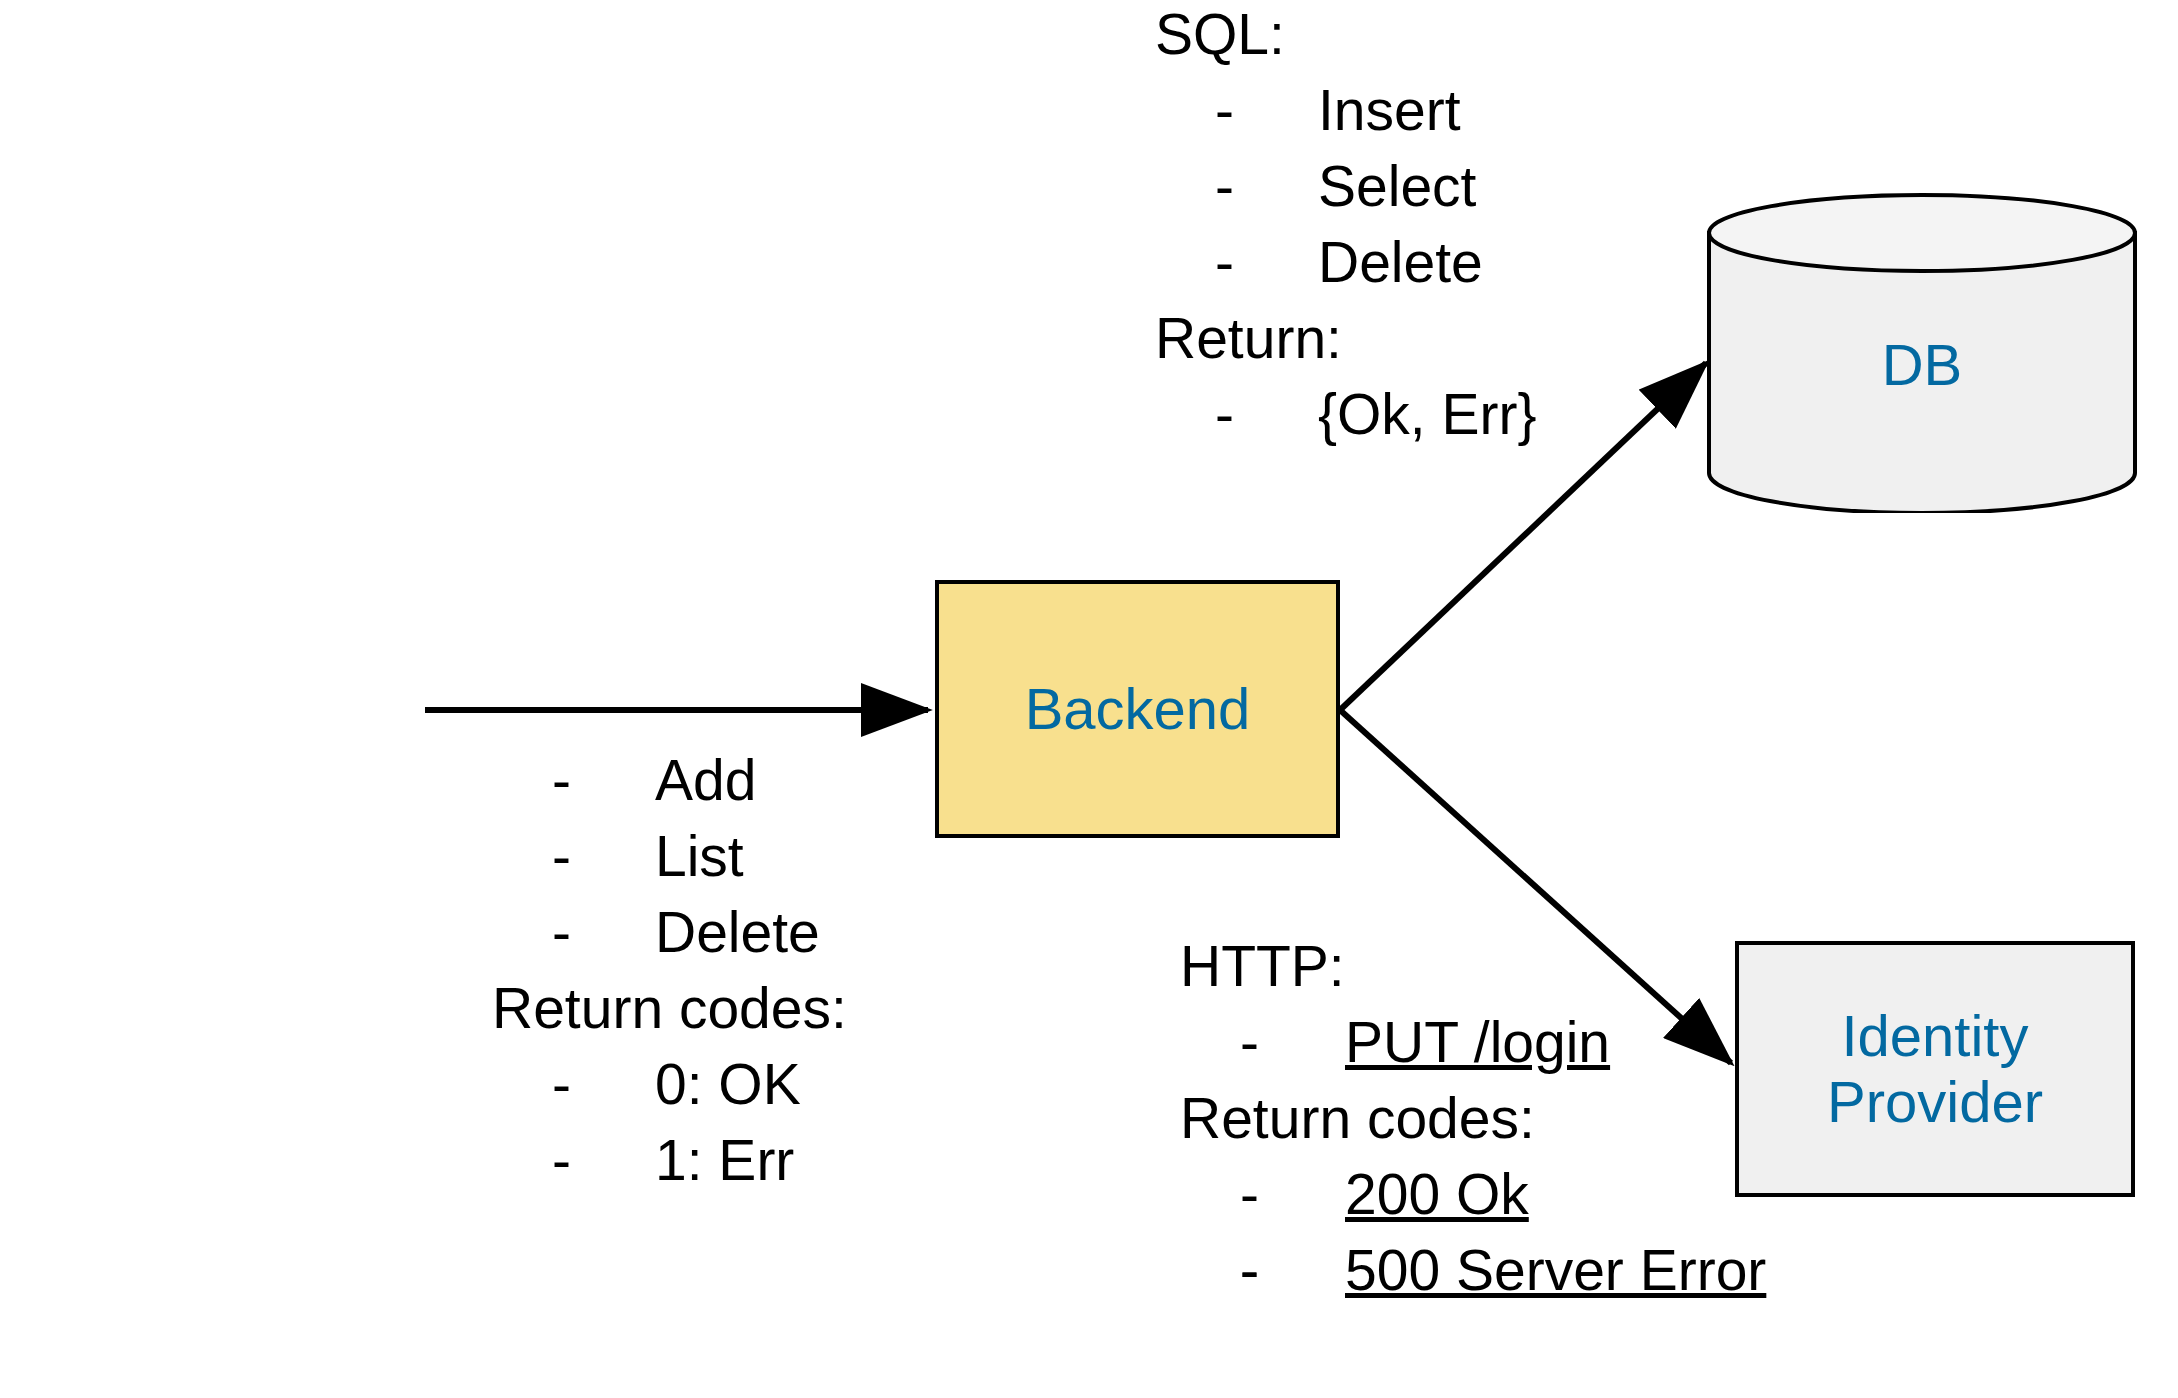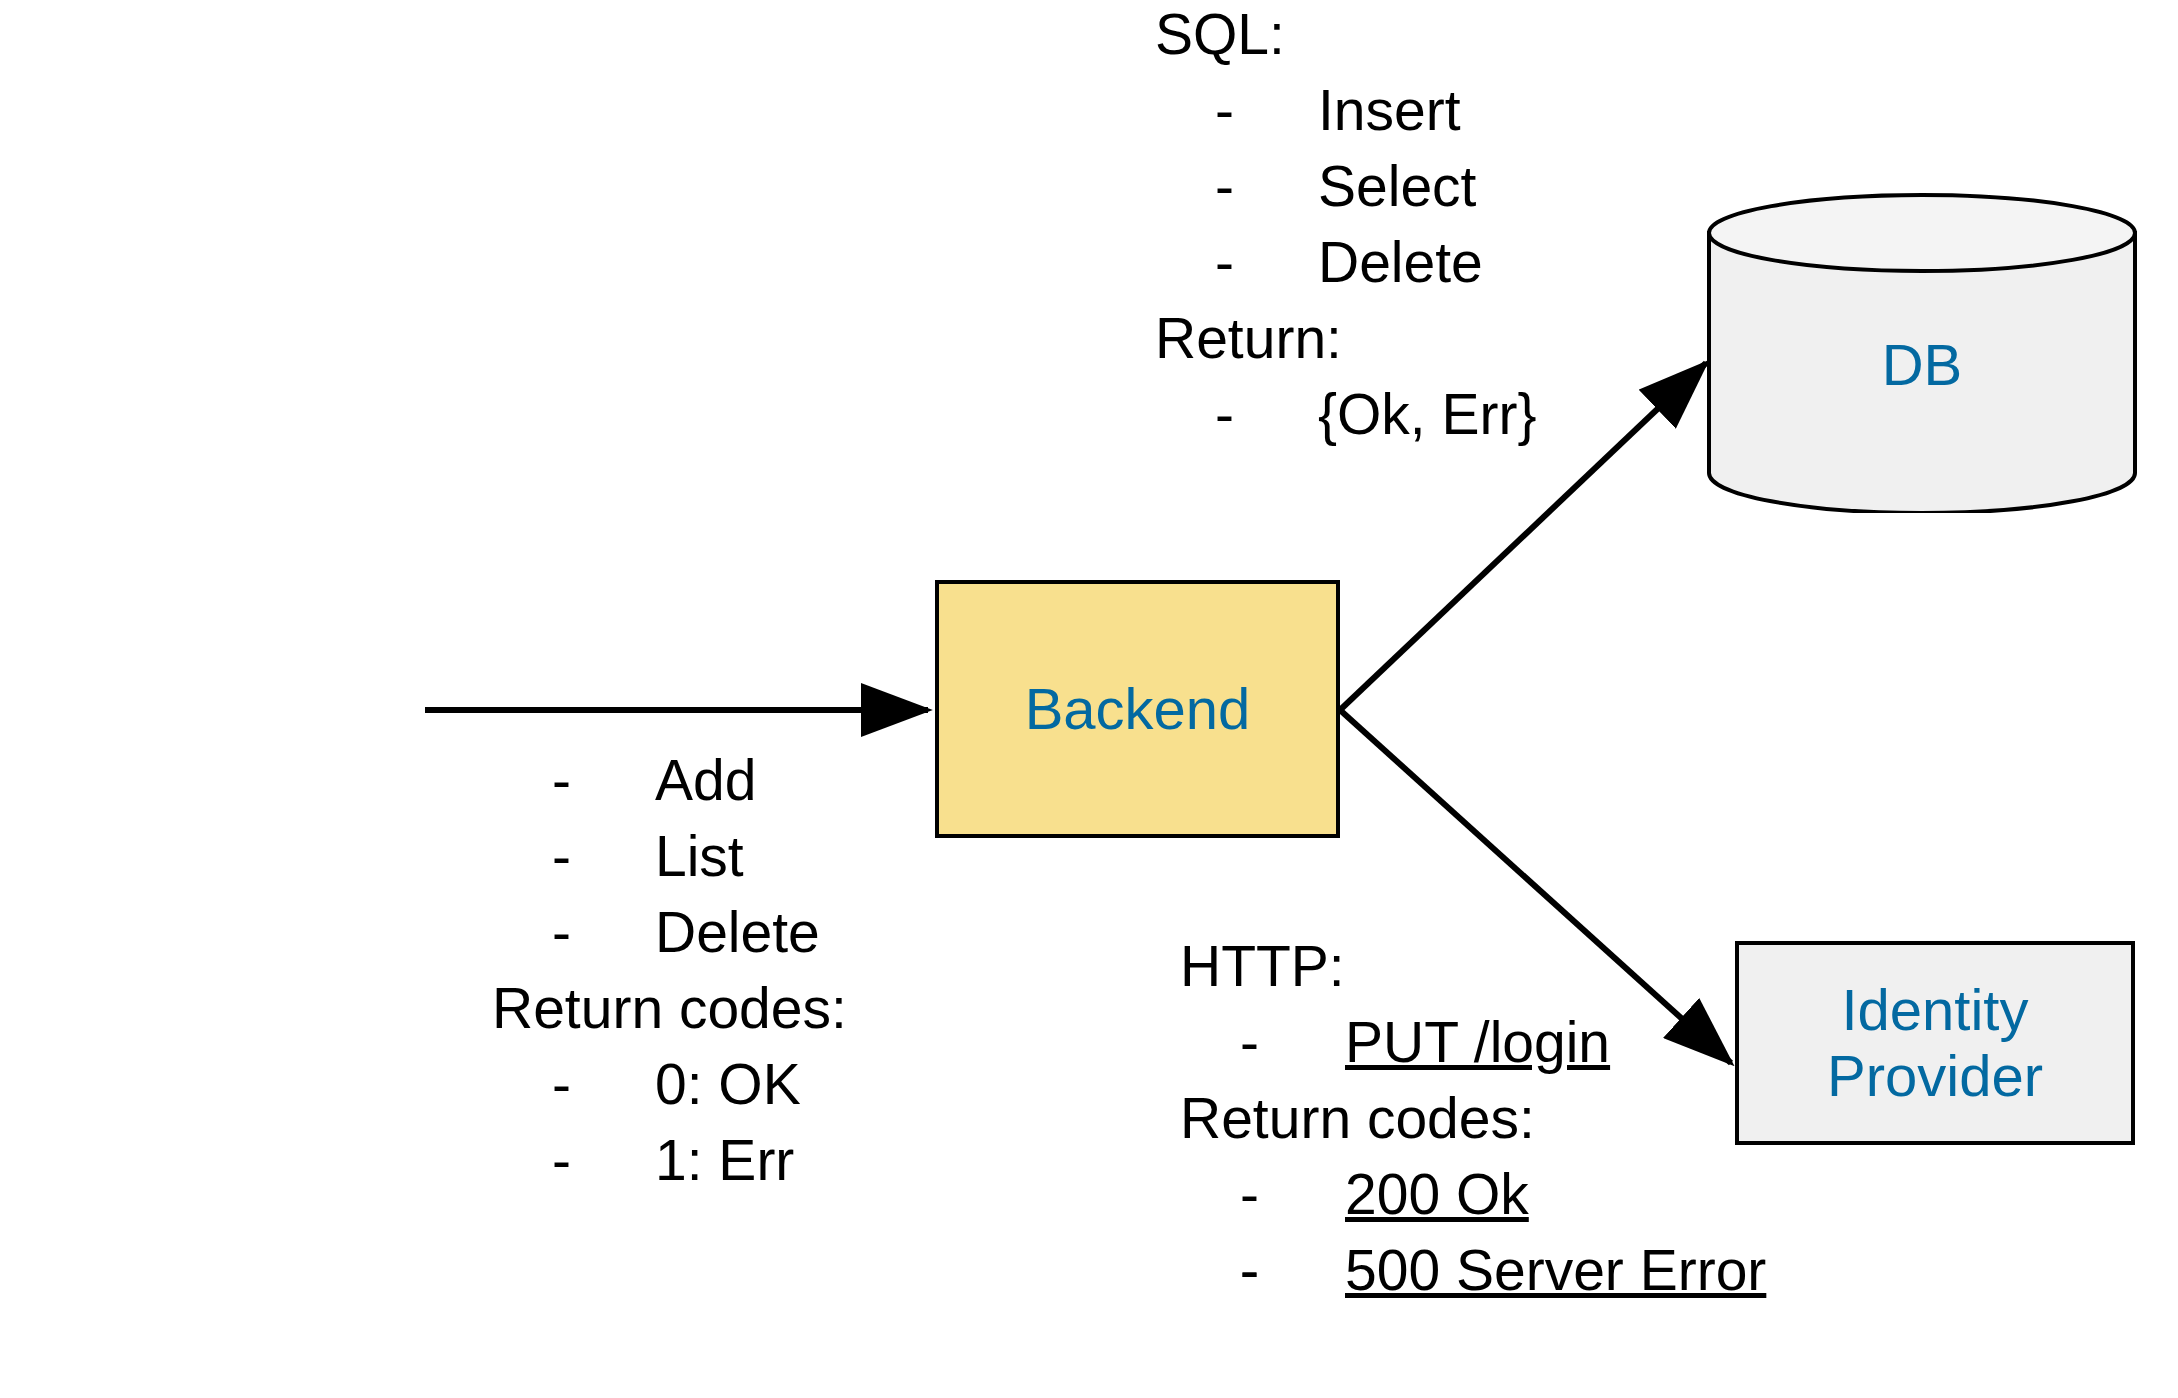--- a/index.html
+++ b/index.html
@@ -52,21 +52,21 @@
   #backend-node {
     left: 935px;
     top: 580px;
     width: 405px;
     height: 258px;
   }
   #idp-node {
     left: 1735px;
     top: 941px;
     width: 400px;
-    height: 204px;
+    height: 256px;
   }
   
   #db-node {
     position: absolute;
     left: 1707px;
     top: 193px;
     width: 430px;
     height: 320px;
   }
   #db-node svg {

